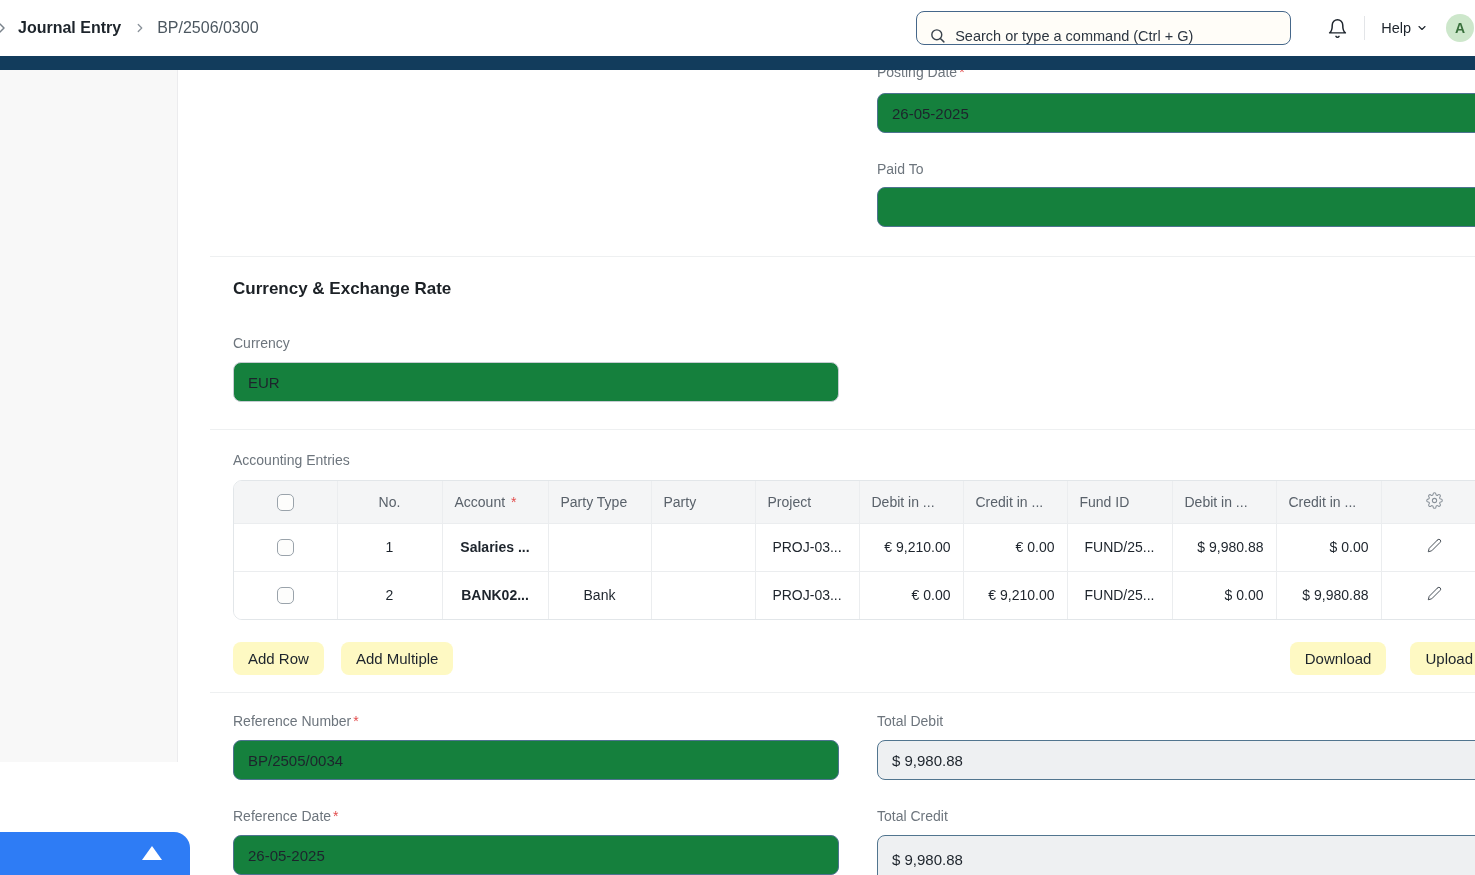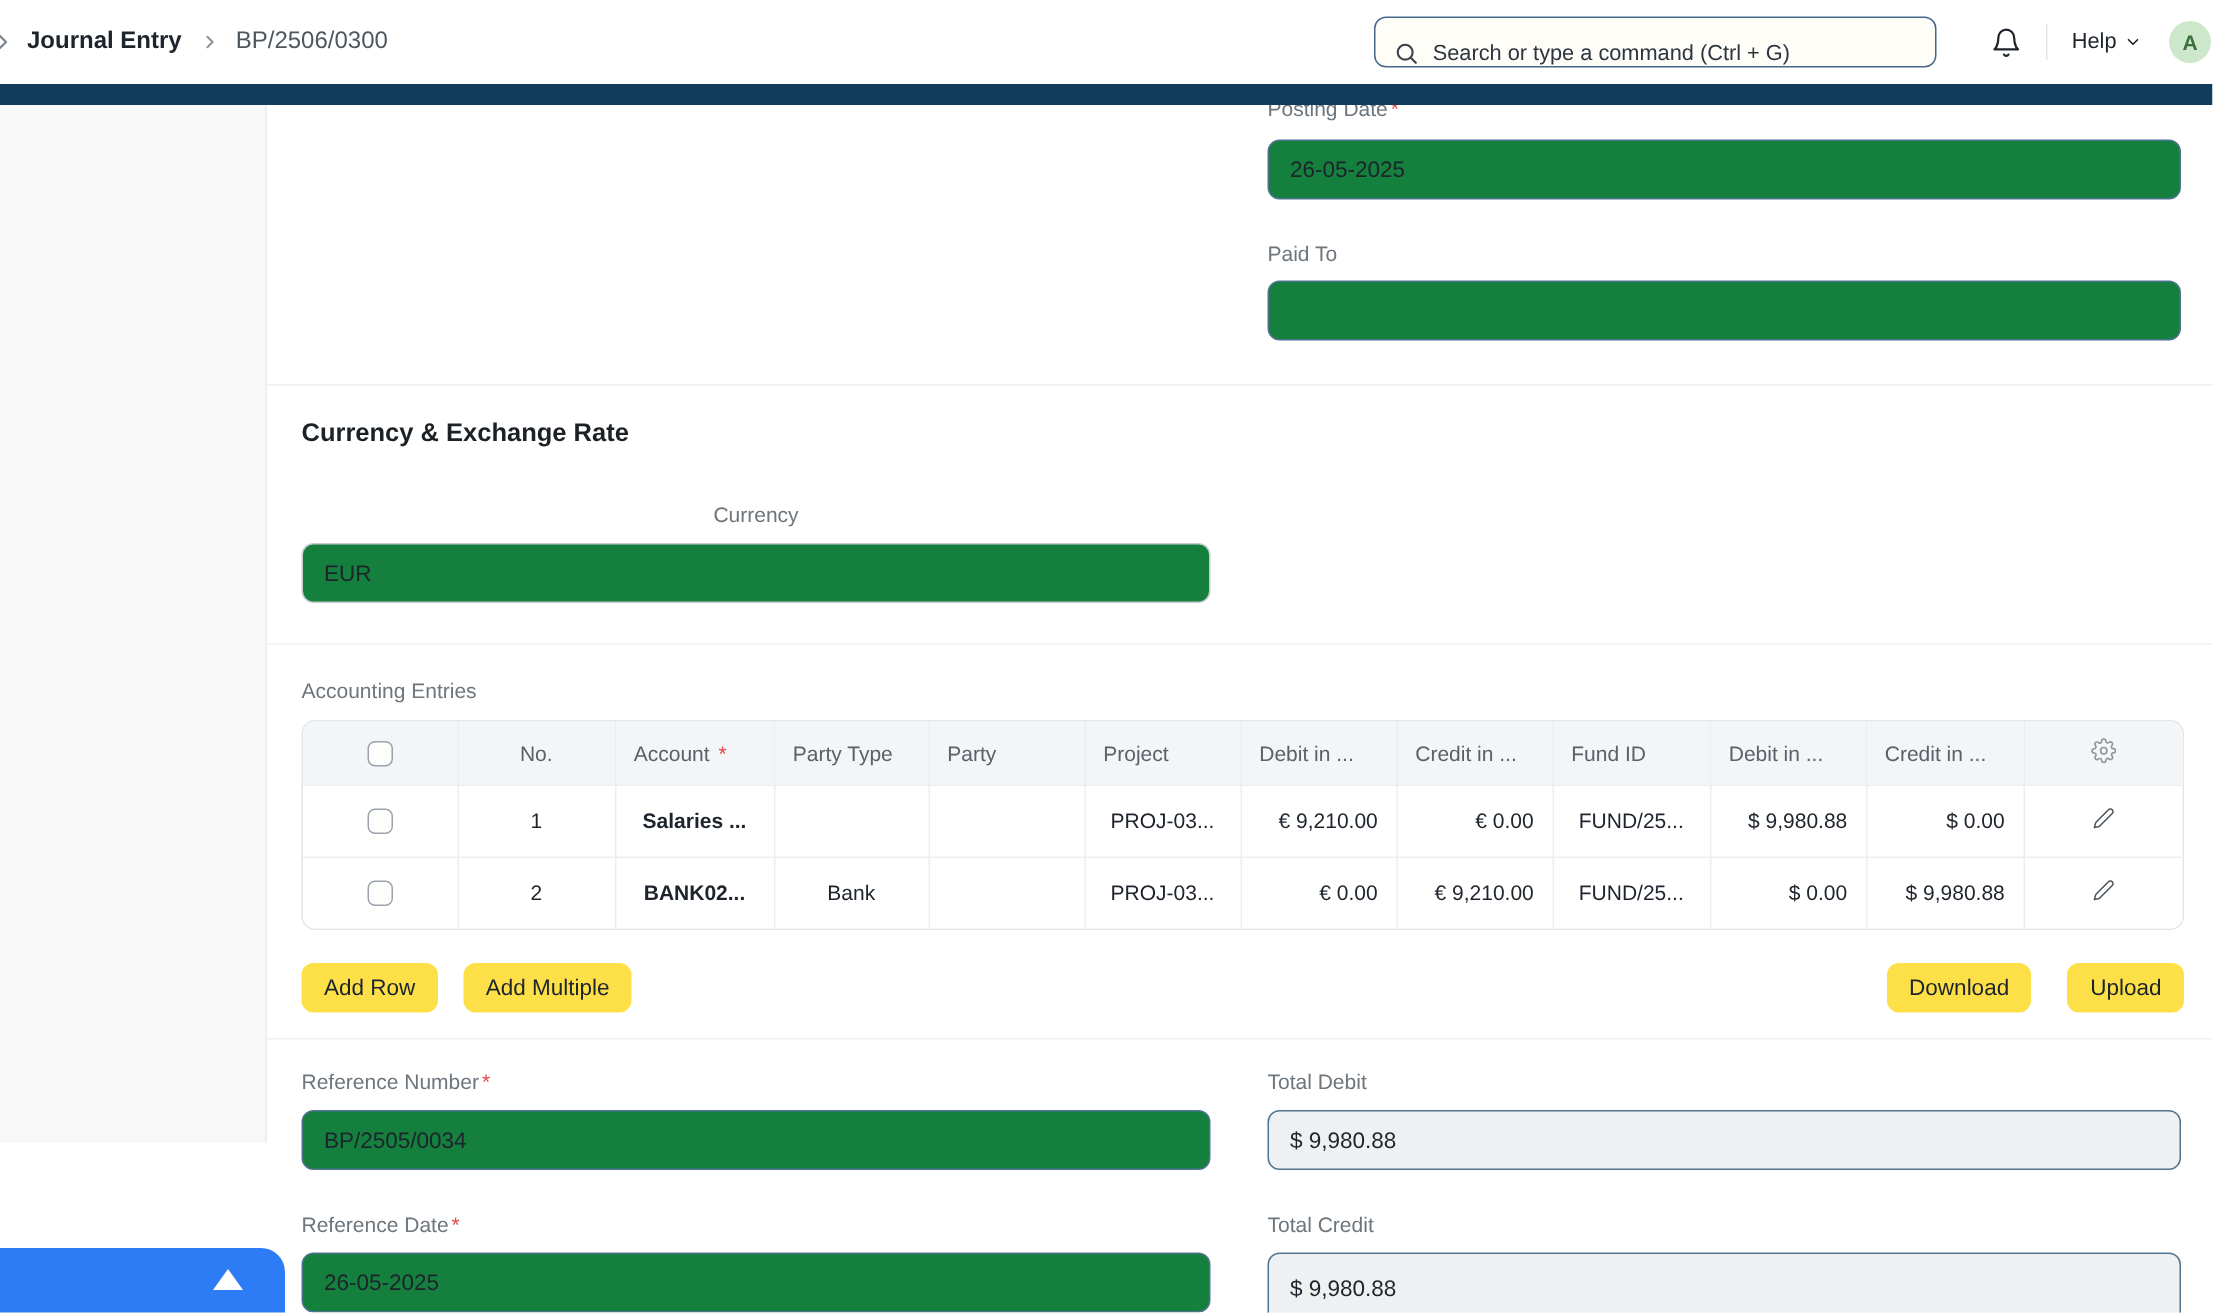--- a/index.html
+++ b/index.html
@@ -23,21 +23,21 @@
   .nav-divider { width:1px; height:24px; background:#e3e5e8; margin:0 16px 0 16px; }
   .help-wrap { display:flex; align-items:center; font-size:14.5px; color:#1d242c; cursor:pointer; }
   .help-wrap svg { margin-left:5px; }
   .avatar { width:28px; height:28px; border-radius:50%; background:#cde7cb; color:#39703c;
     font-size:14px; font-weight:600; display:flex; align-items:center; justify-content:center;
     margin-left:18px; margin-right:1px; }
 
   .navy-bar { height:14px; background:#123c5c; width:100%; position:relative; z-index:5; }
 
   
-  .layout { display:flex; height:692px; }
+  .layout { display:flex; height:692px;gap:32px; }
   .sidebar { width:178px; background:#f8f8f8; border-right:1px solid #ececee; flex:none; }
   .main { flex:1; background:#fff; padding:0 20px 0 23px; }
 
   .two-col { display:grid; grid-template-columns:606px 609px; column-gap:38px; }
   .divider { border-top:1px solid #eef0f1; margin:0 -20px 0 -23px; }
 
   .field-label { font-size:14px; color:#6d757d; line-height:18px; }
   .req { color:#e24c4c; margin-left:2px; }
   .tinput { width:100%; height:40px; border:1.5px solid #4e7390; border-radius:8px;
     background:#15803d; font-size:15px; font-weight:400; color:#1d242c; padding:0 14px;
@@ -47,42 +47,42 @@
   .mt10 { margin-top:10px; }
 
   .section-top { overflow:hidden; padding-bottom:29px; }
   .clip-label { margin-top:-7px; }
   .section-top .tinput { margin-top:12px; }
   .gap-row { margin-top:27px; }
   .gap-row .tinput { margin-top:9px; }
 
   .section-currency { padding-top:22px; padding-bottom:27px; }
   .section-title { font-size:17px; font-weight:700; color:#1c2126; line-height:20px; }
-  .section-currency .field-label { margin-top:35px;text-align:center; }
+  .section-currency .field-label { margin-top:35px; }
 
   
   .section-grid { padding-top:21px; padding-bottom:17px; }
   .grid-table-wrap { margin-top:11px; border:1px solid #e2e6e9; border-radius:9px; overflow:hidden; }
   table.grid { border-collapse:collapse; table-layout:fixed; width:1253px; font-size:14px; }
   table.grid th, table.grid td { border-right:1px solid #ebedef; border-bottom:1px solid #ebedef;
     padding:0 12px; overflow:hidden; white-space:nowrap; }
   table.grid th:last-child, table.grid td:last-child { border-right:none; }
   table.grid tr:last-child td { border-bottom:none; }
   table.grid thead th { background:#f4f5f6; height:42px; font-weight:400; color:#59616a;
     text-align:left; }
   table.grid tbody td { height:48px; background:#fff; color:#1d242c;text-align:center; }
   .col-center { text-align:center !important; }
   .col-num { text-align:right !important; }
   .cell-bold { font-weight:700; }
   .cb { width:17px; height:17px; border:1.5px solid #9aa3ab; border-radius:5px; background:#fdfdfc;
     display:inline-block; vertical-align:middle; cursor:pointer; }
   .icon-btn { display:inline-flex; align-items:center; justify-content:center; cursor:pointer; }
 
   .grid-buttons { margin-top:22px; display:flex; align-items:center; }
-  .btn { height:33px; padding:0 15px; background:#fde047; border:none; border-radius:8px;
+  .btn { height:33px; padding:0 15px; background:#fef9c3; border:none; border-radius:8px;
     font-size:15px; font-weight:500; color:#1d242c; font-family:inherit; cursor:pointer; }
   .btn + .btn { margin-left:17px; }
   .grid-buttons .right { margin-left:auto; display:flex; }
   .grid-buttons .right .btn + .btn { margin-left:24px; }
 
   .section-ref { padding-top:19px; }
   .section-ref .row2 { margin-top:27px; }
   .tinput.tall { height:49px; }
 
   

